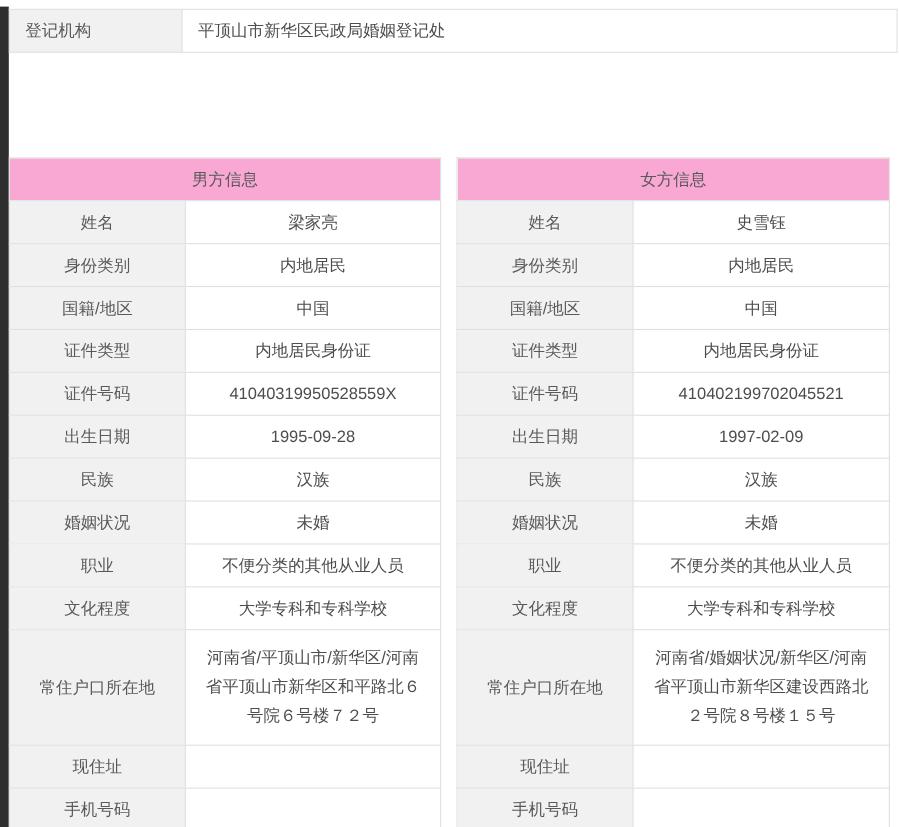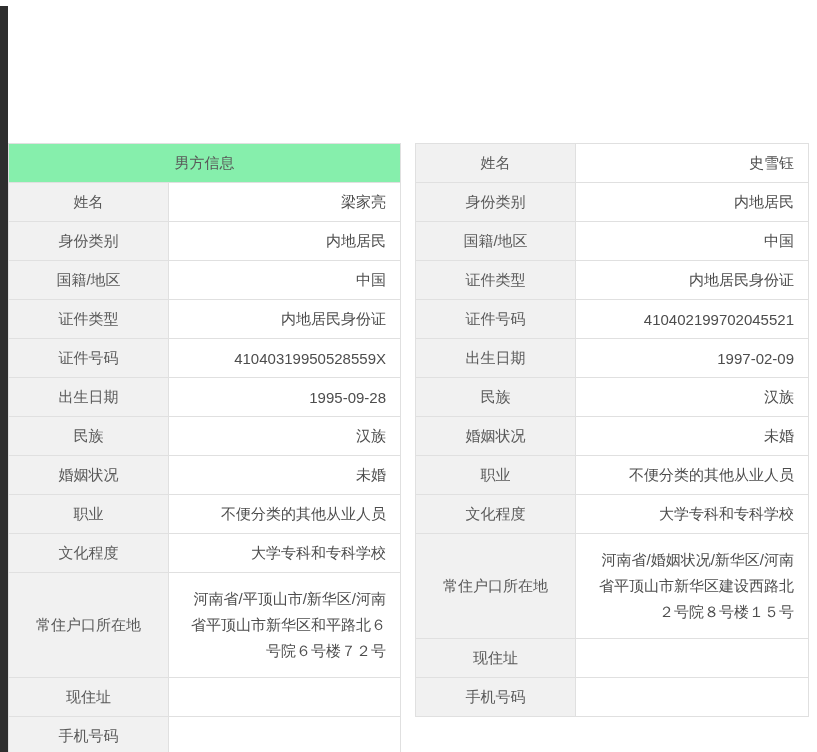--- a/index.html
+++ b/index.html
@@ -51,26 +51,26 @@
   .top-table td.lbl { text-align: left; }
   
   .person-table {
     position: absolute;
     top: 143px;
   }
   .person-table.male { left: 8px;  width: 392px; }
   .person-table.female { left: 415px; width: 393px; }
   .person-table td.lbl { text-align: center; }
   .person-table td.title-cell {
-    background: #86efac;
+    background: #f9a8d4;
     text-align: center;
     color: #595959;
     font-family: Liberation Mono, monospace;
   }
-  .person-table td.val { text-align: right; }
+  .person-table td.val { text-align: center; }
   td.addr {
     height: 92px;
     white-space: normal;
     word-break: break-all;
     line-height: 26px;
     padding-top: 6px;
     padding-bottom: 6px;
     margin-top: 6px;
   }
 </style>
@@ -82,20 +82,24 @@
   <div class="left-dark-bar"></div>
 
   <table class="top-table">
     <colgroup>
       <col style="width:157px">
         <col style="width:240px">
         <col style="width:165px">
         <col style="width:245px">
     </colgroup>
     <tbody>
+    <tr>
+      <td class="lbl">登记机构</td>
+      <td class="val" colspan="3">平顶山市新华区民政局婚姻登记处</td>
+    </tr>
   </tbody>
     </table>
 
   <table class="person-table male">
     <colgroup>
         <col style="width:160px">
         <col style="width:232px">
       </colgroup>
     <tbody>
         <tr>
@@ -155,20 +159,23 @@
     </tr>
   </tbody>
     </table>
 
   <table class="person-table female">
     <colgroup>
         <col style="width:160px">
         <col style="width:233px">
       </colgroup>
     <tbody>
+        <tr>
+      <td class="title-cell" colspan="2">女方信息</td>
+    </tr>
     <tr>
       <td class="lbl">姓名</td>
       <td class="val">史雪钰</td>
     </tr>
     <tr>
       <td class="lbl">身份类别</td>
       <td class="val">内地居民</td>
     </tr>
     <tr>
       <td class="lbl">国籍/地区</td>

